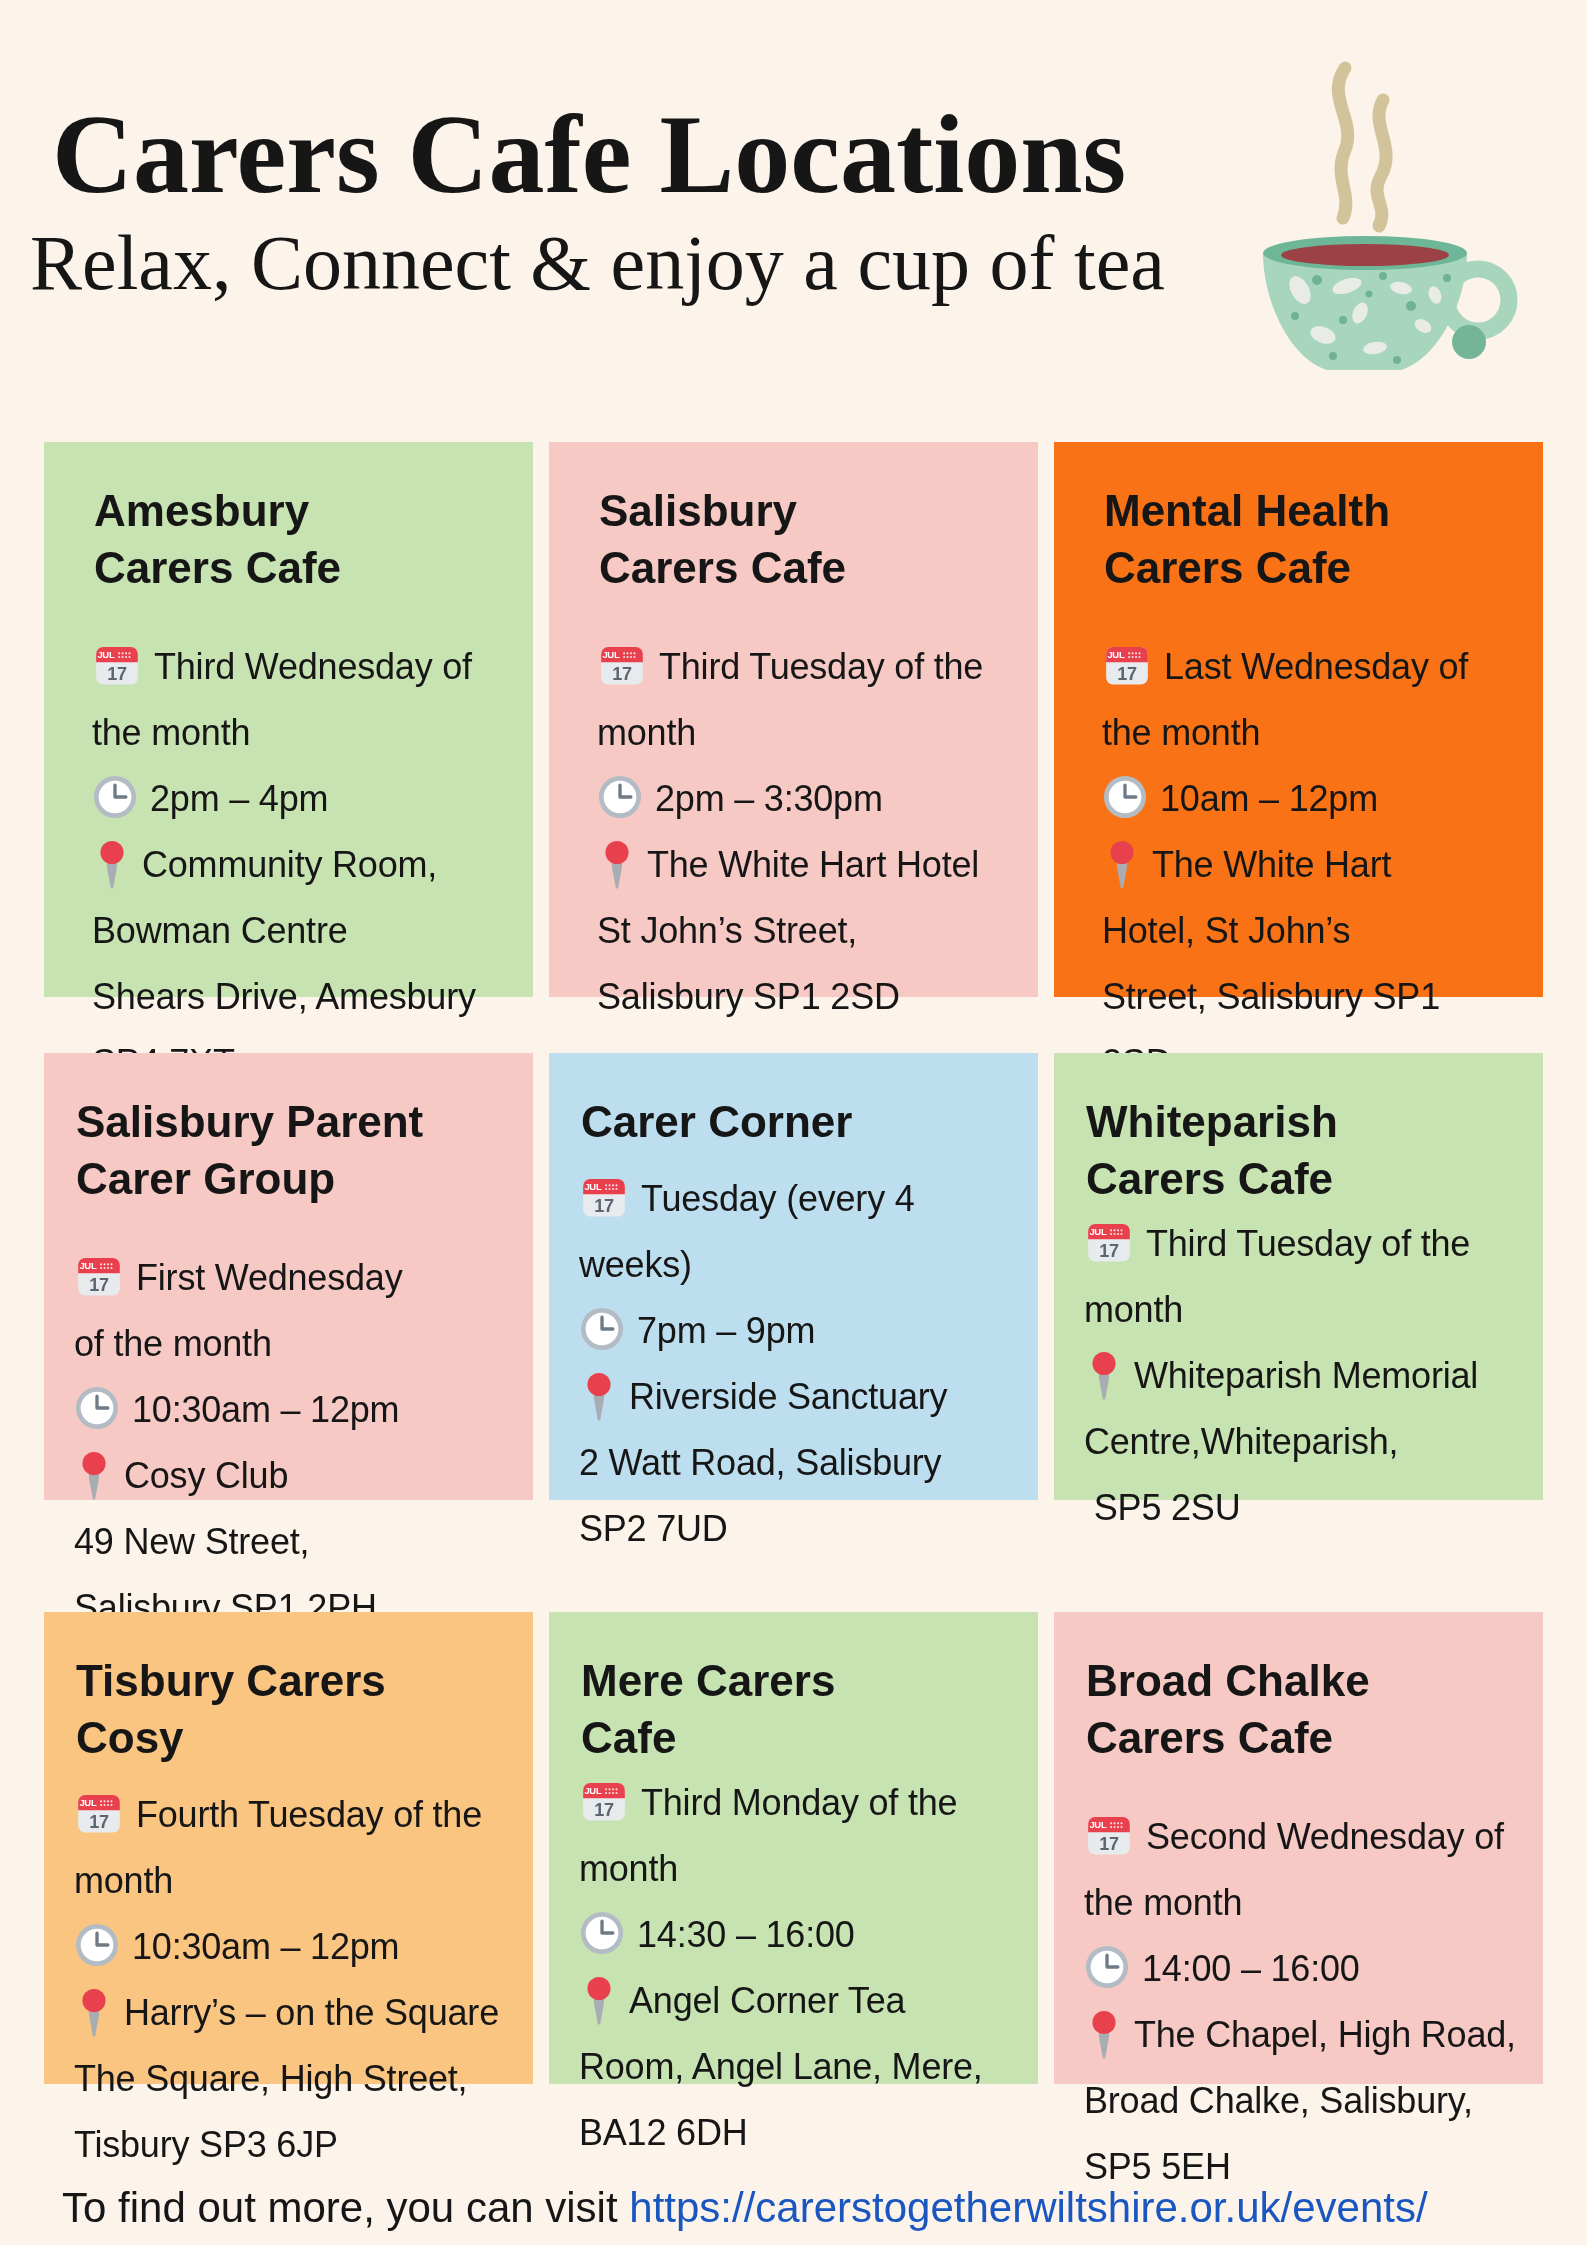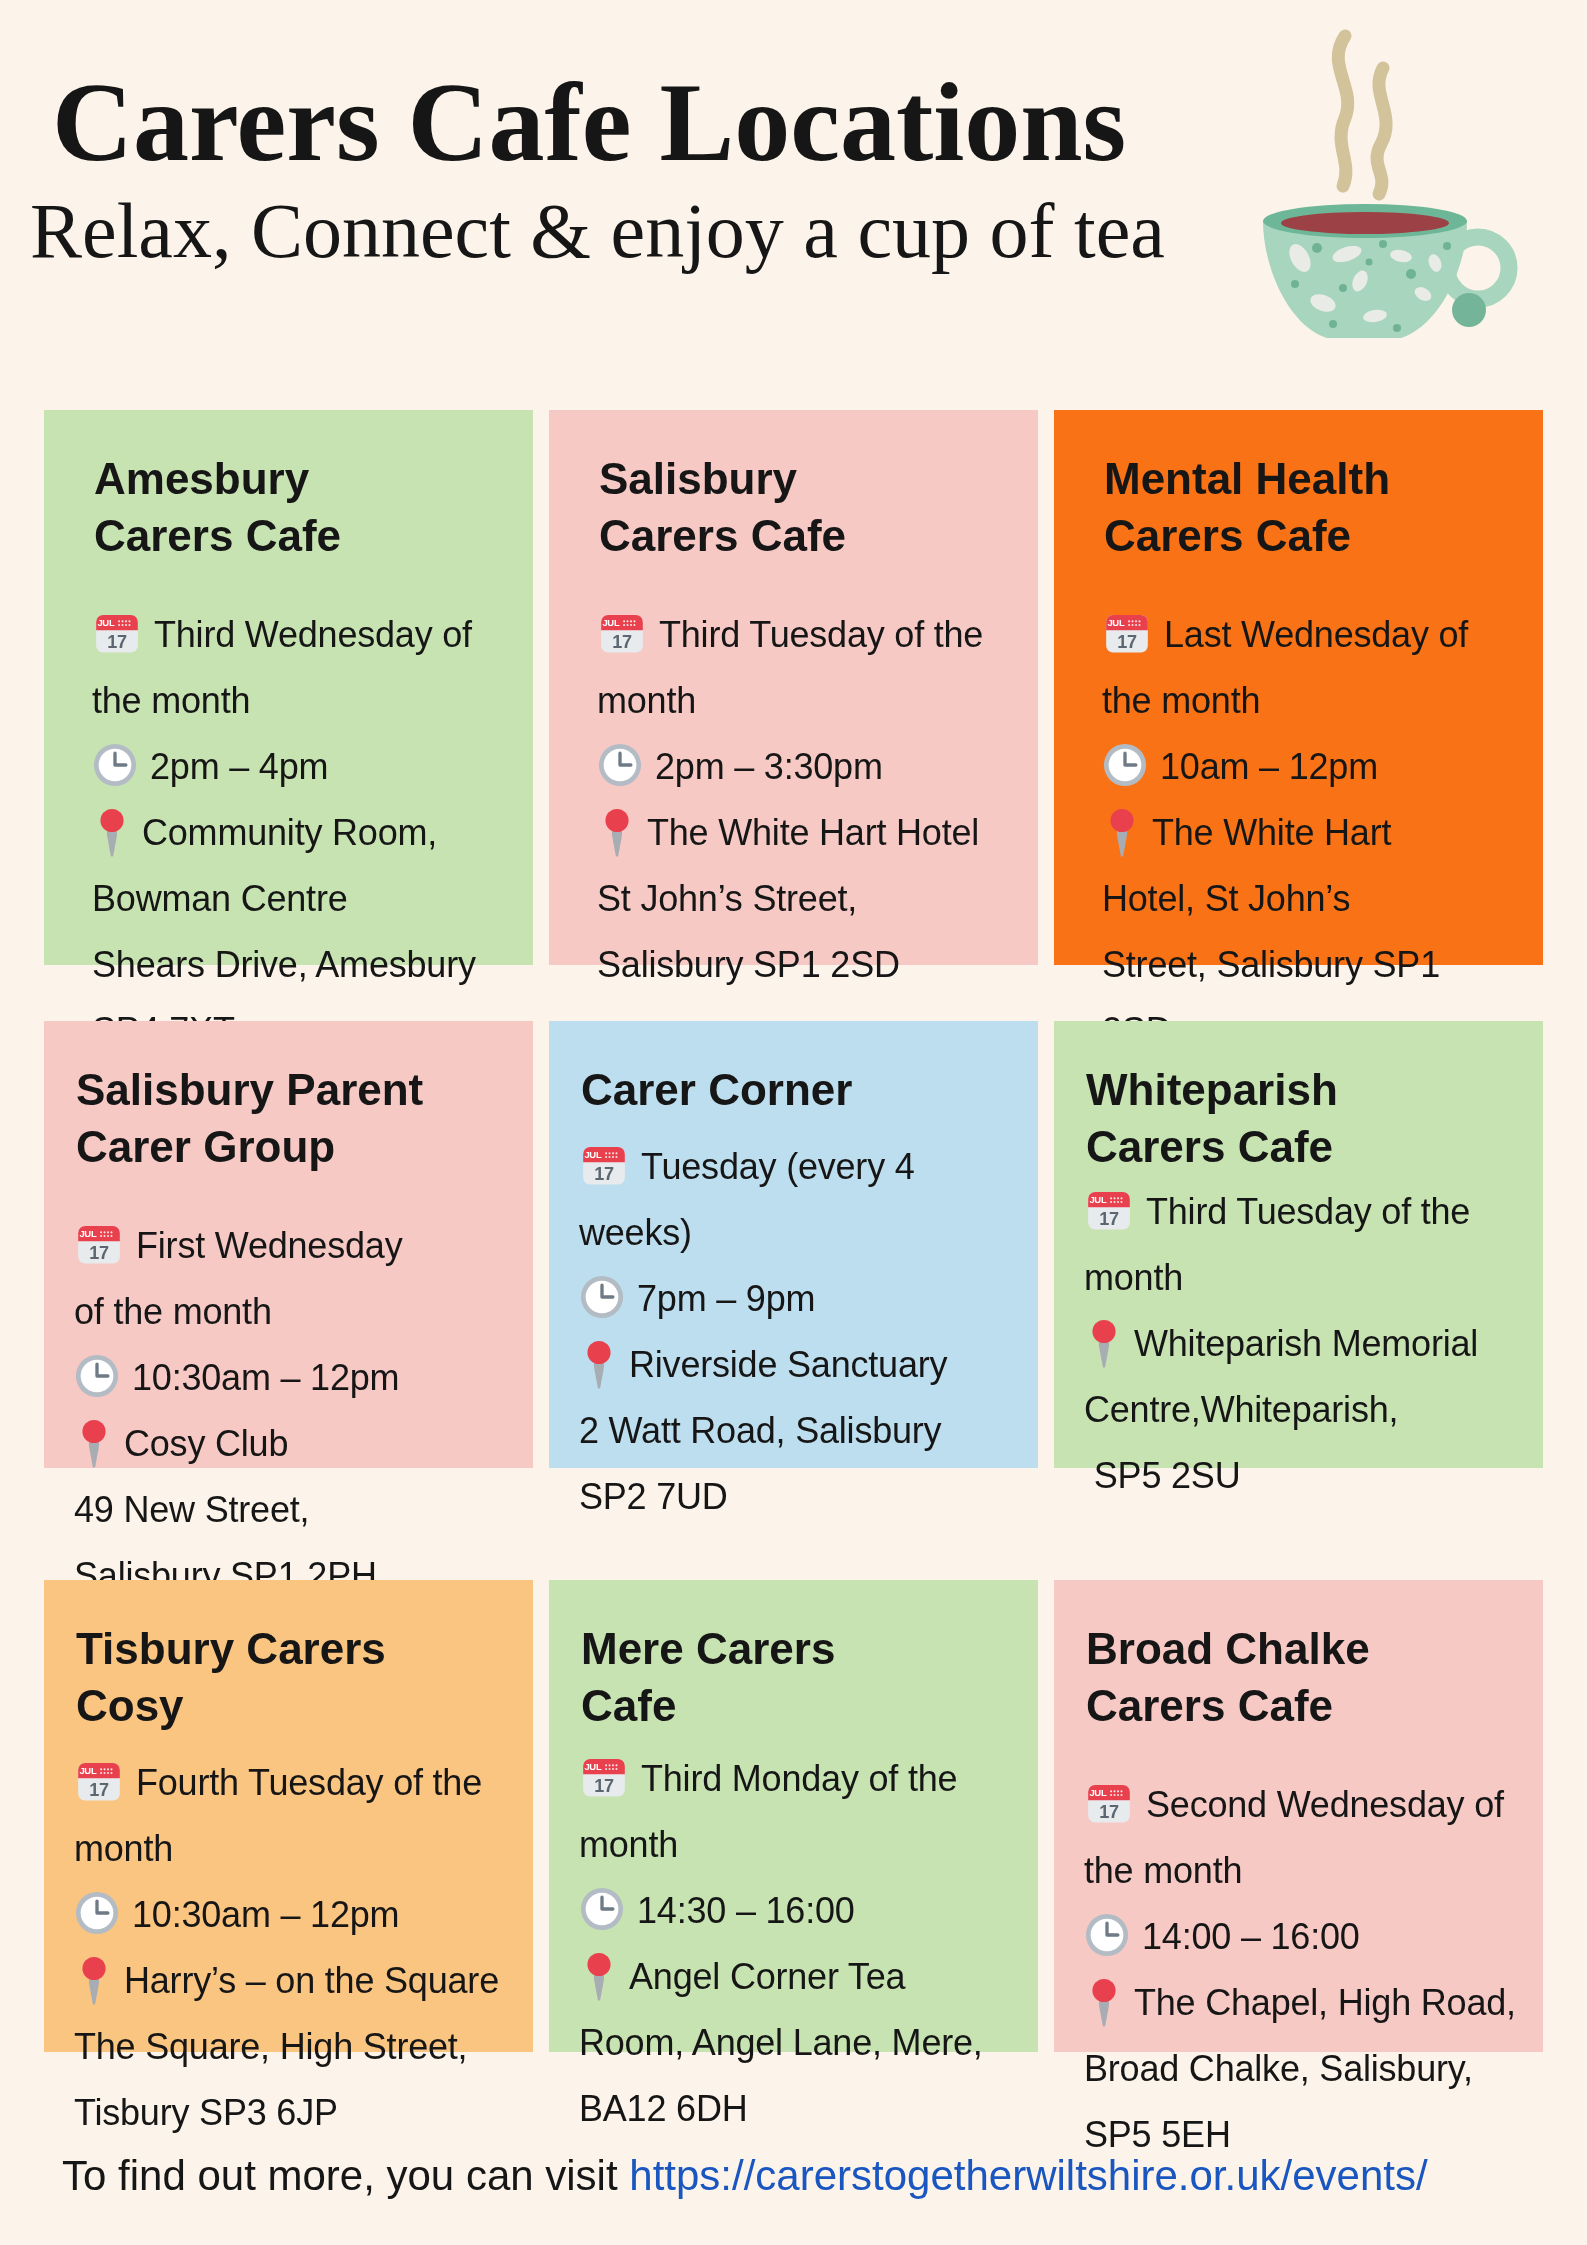--- a/index.html
+++ b/index.html
@@ -4,21 +4,21 @@
 <style>
   html,body { margin:0; padding:0; }
   .page {
     position:relative;
     width:1587px; height:2245px;
     background:var(--bg,#fcf4ea);
     font-family:"Liberation Sans", sans-serif;
     color:#161616;
     overflow:hidden;
   }
-  .header { position:relative; height:410px; padding:64px 0 0 52px; box-sizing:border-box; }
+  .header { position:relative; height:410px; padding:64px 0 0 52px; box-sizing:border-box;margin-top:32px; }
   .title {
     font-family:"Liberation Serif", serif;
     font-size:112px; line-height:1.04; font-weight:600; margin:0;
   }
   .subtitle {
     font-family:"Liberation Serif", serif;
     font-size:78px; font-weight:500; margin:10px 0 0 -22px; line-height:1.05;
   }
   .teacup { position:absolute; top:16px; right:62px; width:300px; height:330px; }
 
@@ -31,21 +31,21 @@
 
   .card { box-sizing:border-box; padding:40px 24px 0 30px; }
   .card-title {
     font-size:44px; font-weight:bold; line-height:57px;
     white-space:pre; margin:0 0 38px 2px;
   }
   
   .r2 .card:nth-child(2) .card-title { margin-bottom:16px; }
   .r2 .card:nth-child(3) .card-title { margin-bottom:4px; }
   .r3 .card:nth-child(1) .card-title { margin-bottom:16px; }
-  .r3 .card:nth-child(2) .card-title { margin-bottom:12px; }
+  .r3 .card:nth-child(2) .card-title { margin-bottom:4px; }
 
   .card-line { font-size:36px; line-height:66px; letter-spacing:-0.2px; }
   .line-text { white-space:pre; }
   .icon svg { vertical-align:-11px; margin-right:12px; }
   .icon-calendar svg { width:50px; height:50px; }
   .icon-clock svg { width:46px; height:46px; vertical-align:-9px; }
   .icon-pin svg { width:32px; height:54px; vertical-align:-16px; margin-left:4px; margin-right:14px; }
 
   .footer { margin:100px 0 0 62px; font-size:42px; }
   .footer a { color:var(--link,#1a56c0); text-decoration:none; cursor:pointer; }

